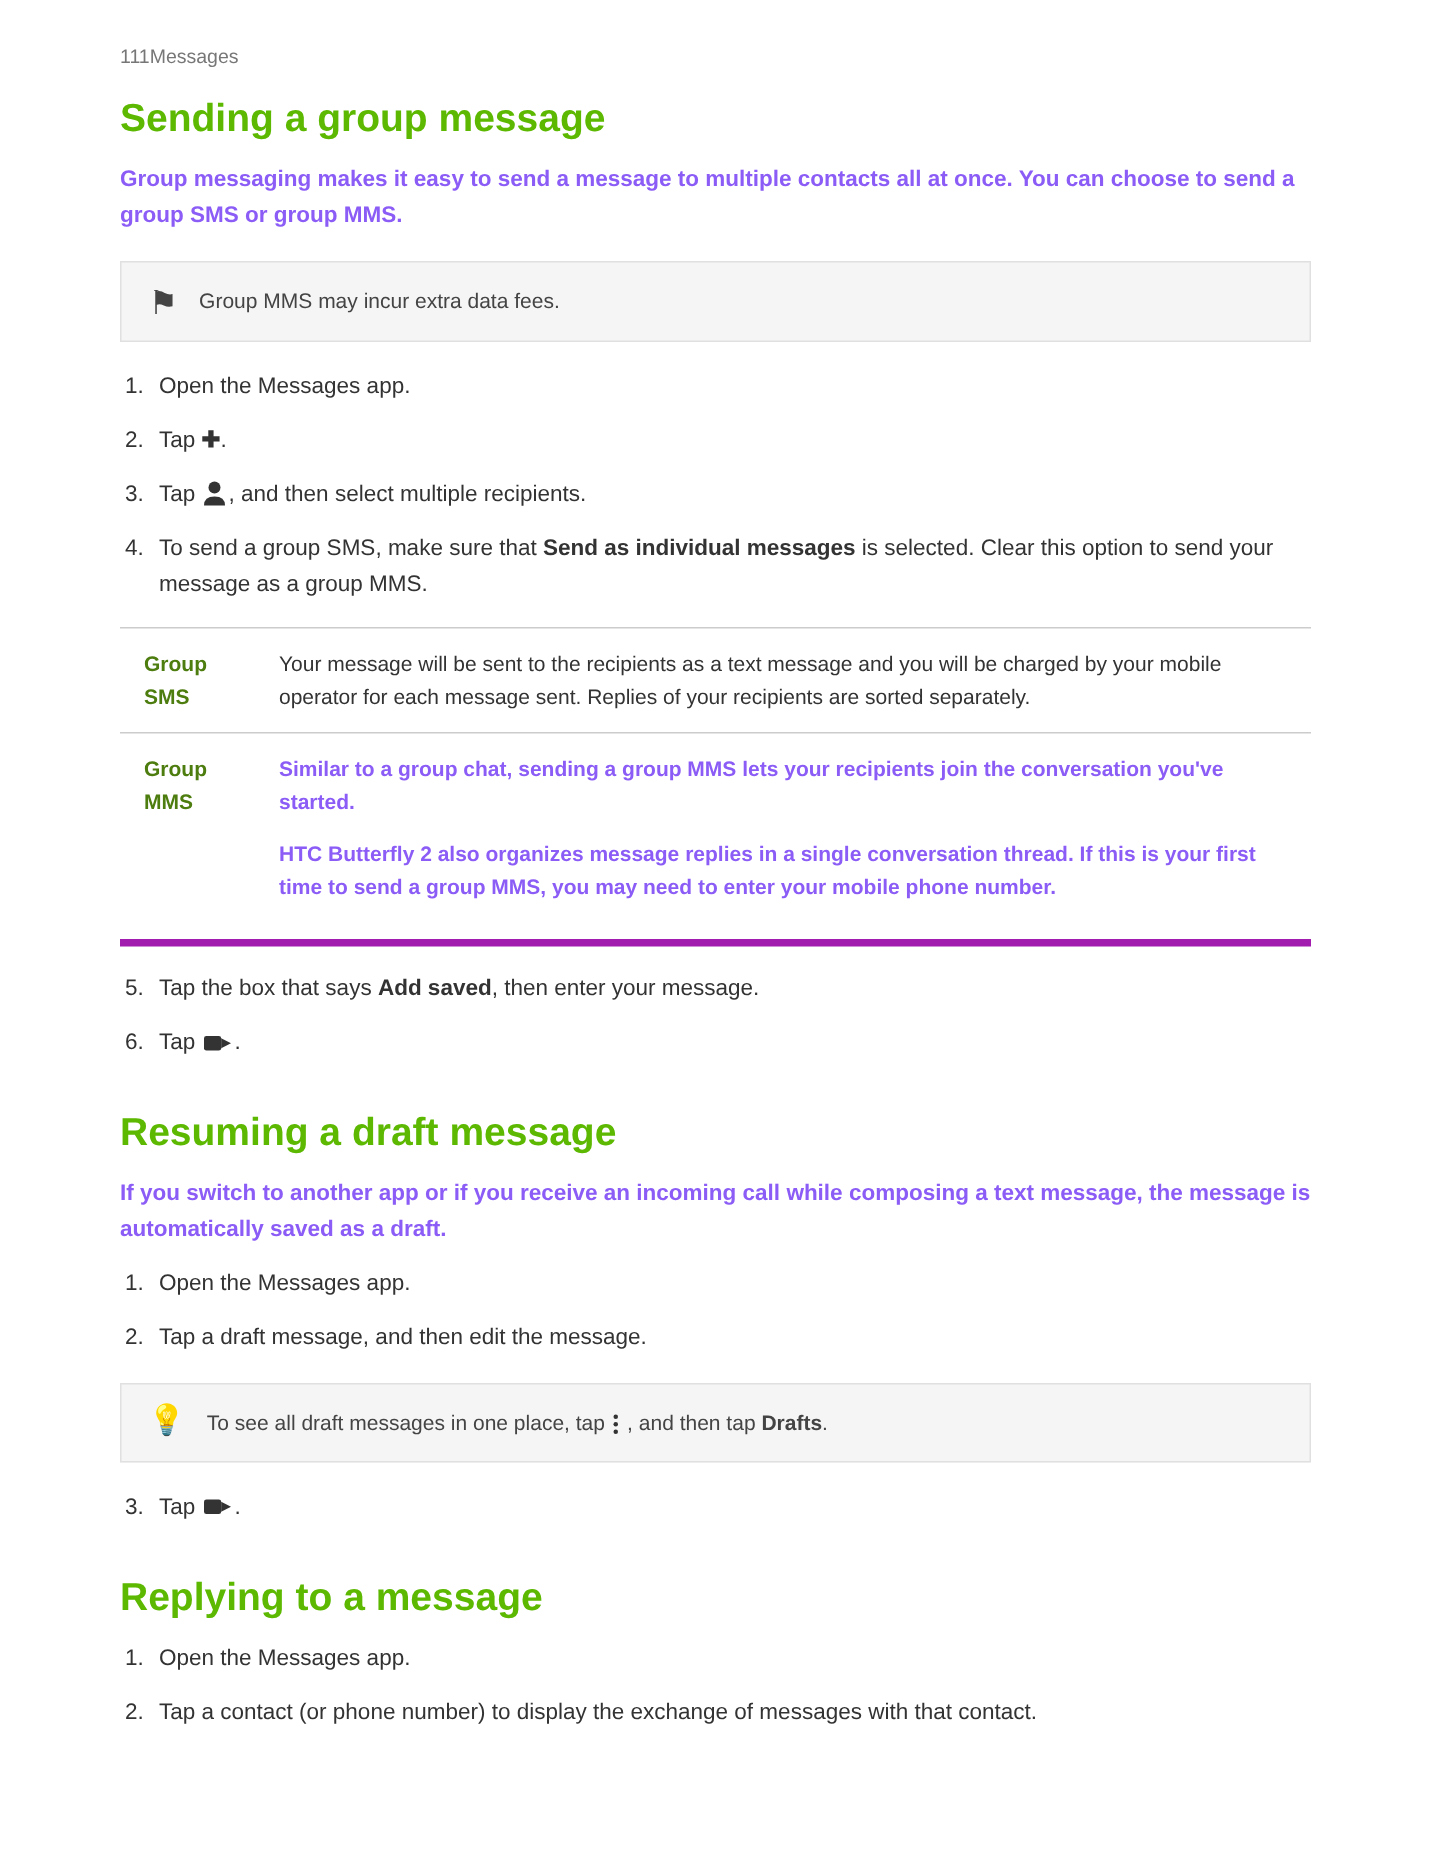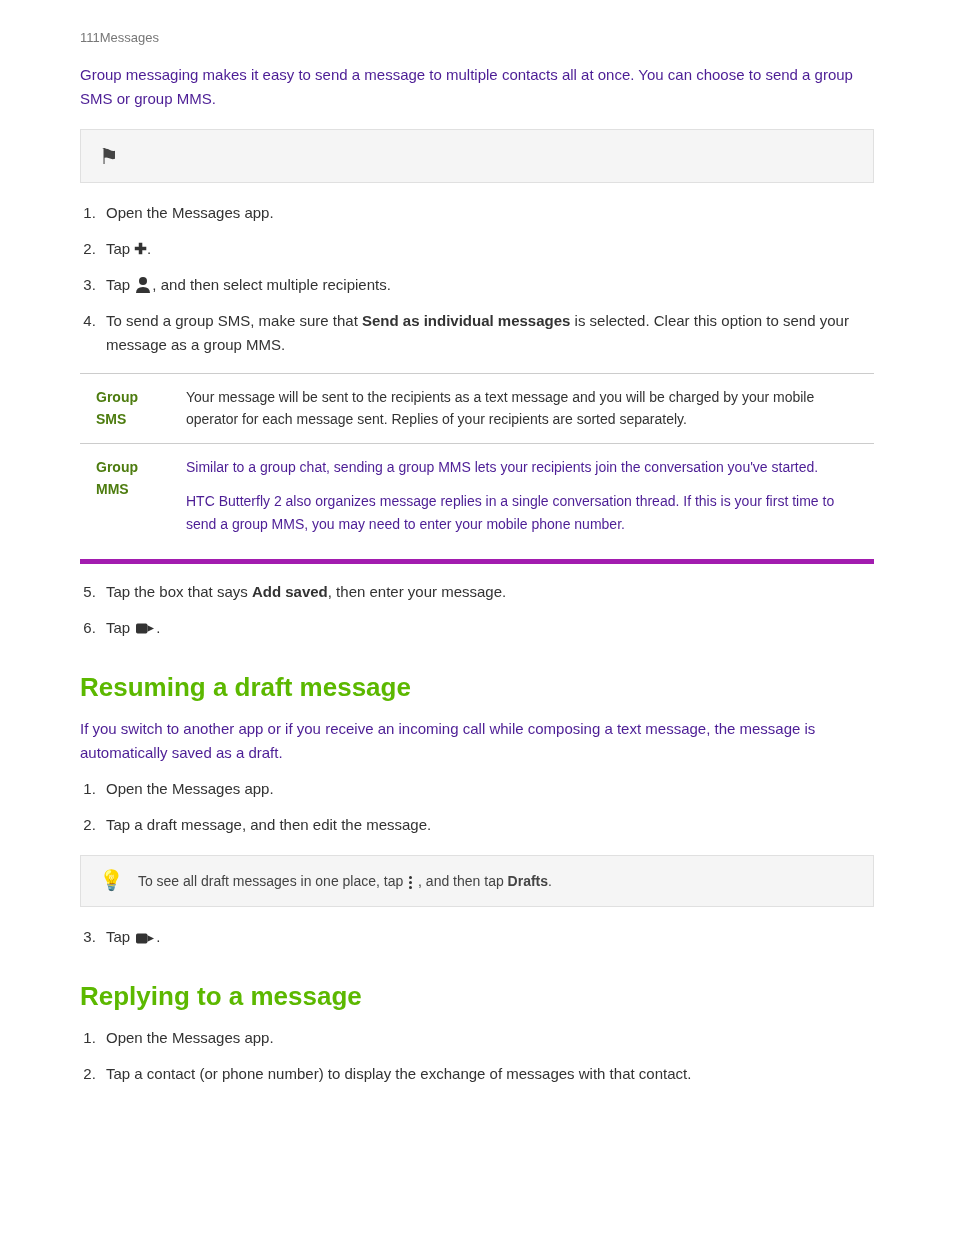--- a/index.html
+++ b/index.html
@@ -35,21 +35,22 @@
     h3 {
       color: #5cb800;
       font-size: 26px;
       font-weight: bold;
       margin-bottom: 14px;
     }
 
     p {
       line-height: 1.6;
       margin-bottom: 12px;
-      color: #4c1d95;
+      color: #8b5cf6;
+      font-weight: bold;
     }
 
     .note-box {
       background: #f5f5f5;
       border: 1px solid #e0e0e0;
       padding: 14px 18px;
       margin: 18px 0;
       display: flex;
       align-items: flex-start;
       gap: 14px;
@@ -167,25 +168,27 @@
   </style>
 </head>
 <body>
 
 <div class="page-number-line">
   <span>111</span>
   <span>Messages</span>
 </div>
 
 <div class="section">
+  <h2>Sending a group message</h2>
 
   <p>Group messaging makes it easy to send a message to multiple contacts all at once. You can choose to send a group SMS or group MMS.</p>
 
   <div class="note-box">
     <span class="note-icon flag-icon">⚑</span>
+    <span class="note-text">Group MMS may incur extra data fees.</span>
   </div>
 
   <ol>
     <li>
       <span>Open the Messages app.</span>
     </li>
     <li>
       <span>Tap <span class="bold">✚</span>.</span>
     </li>
     <li>

